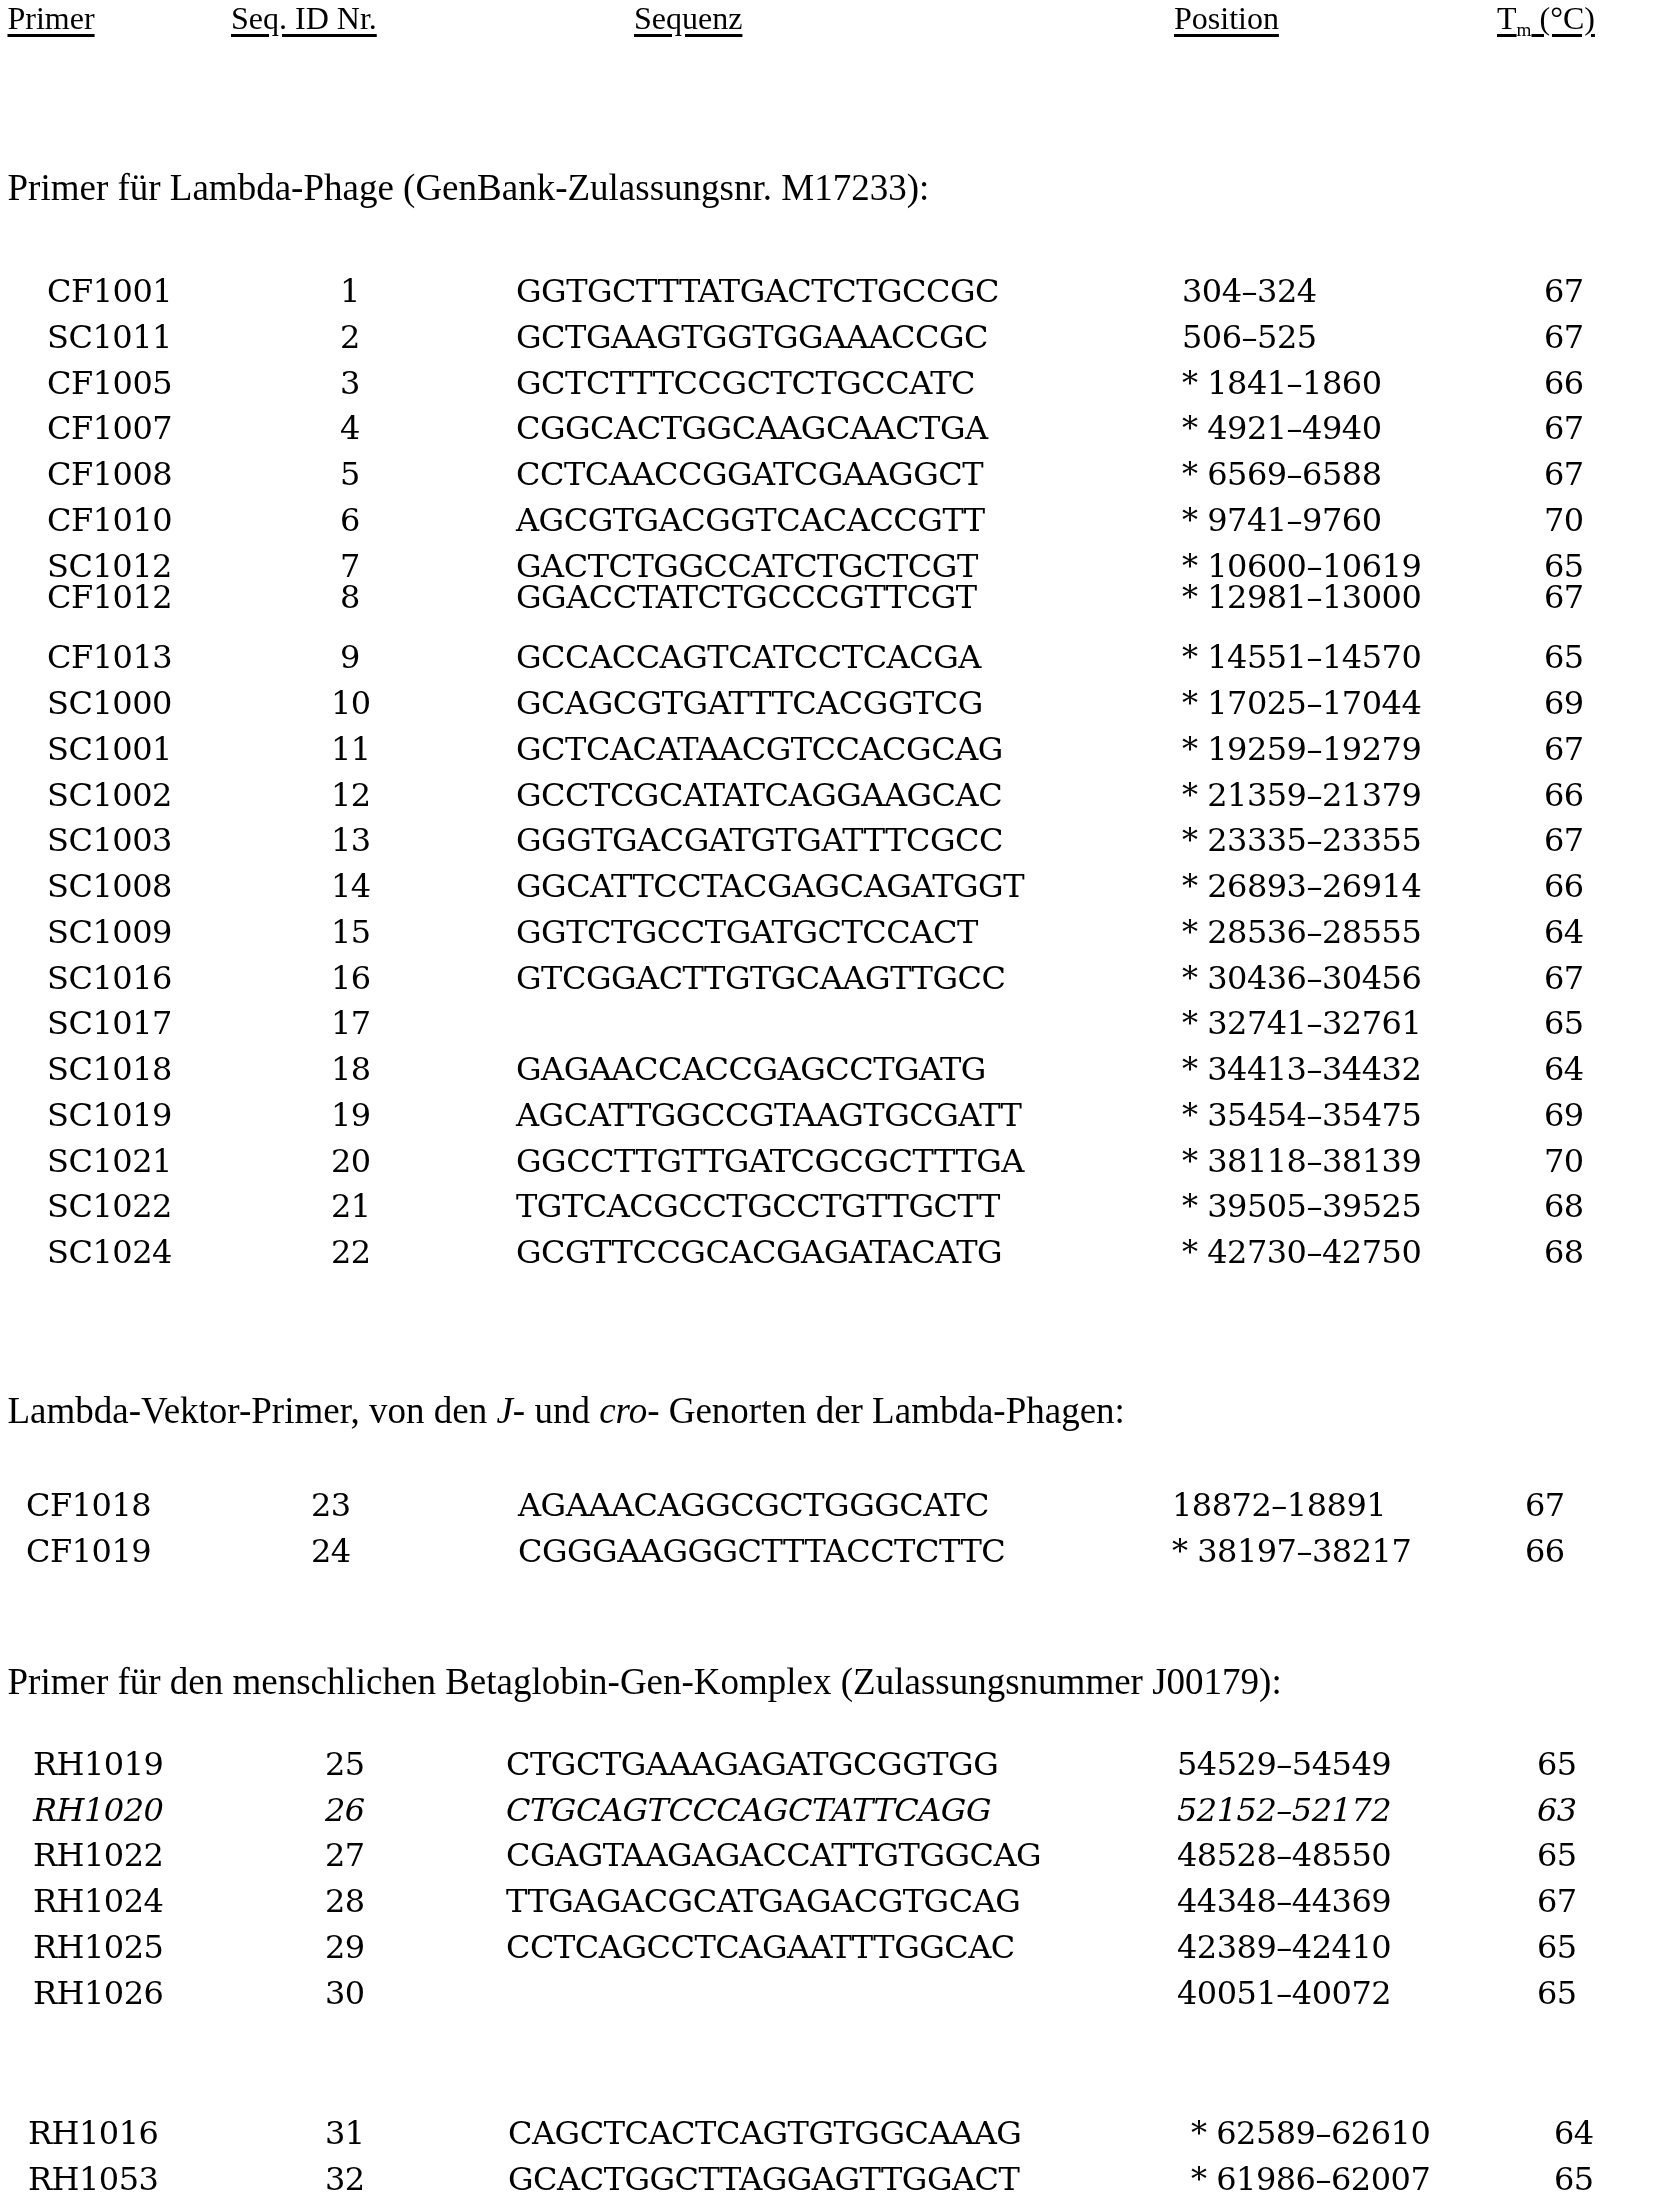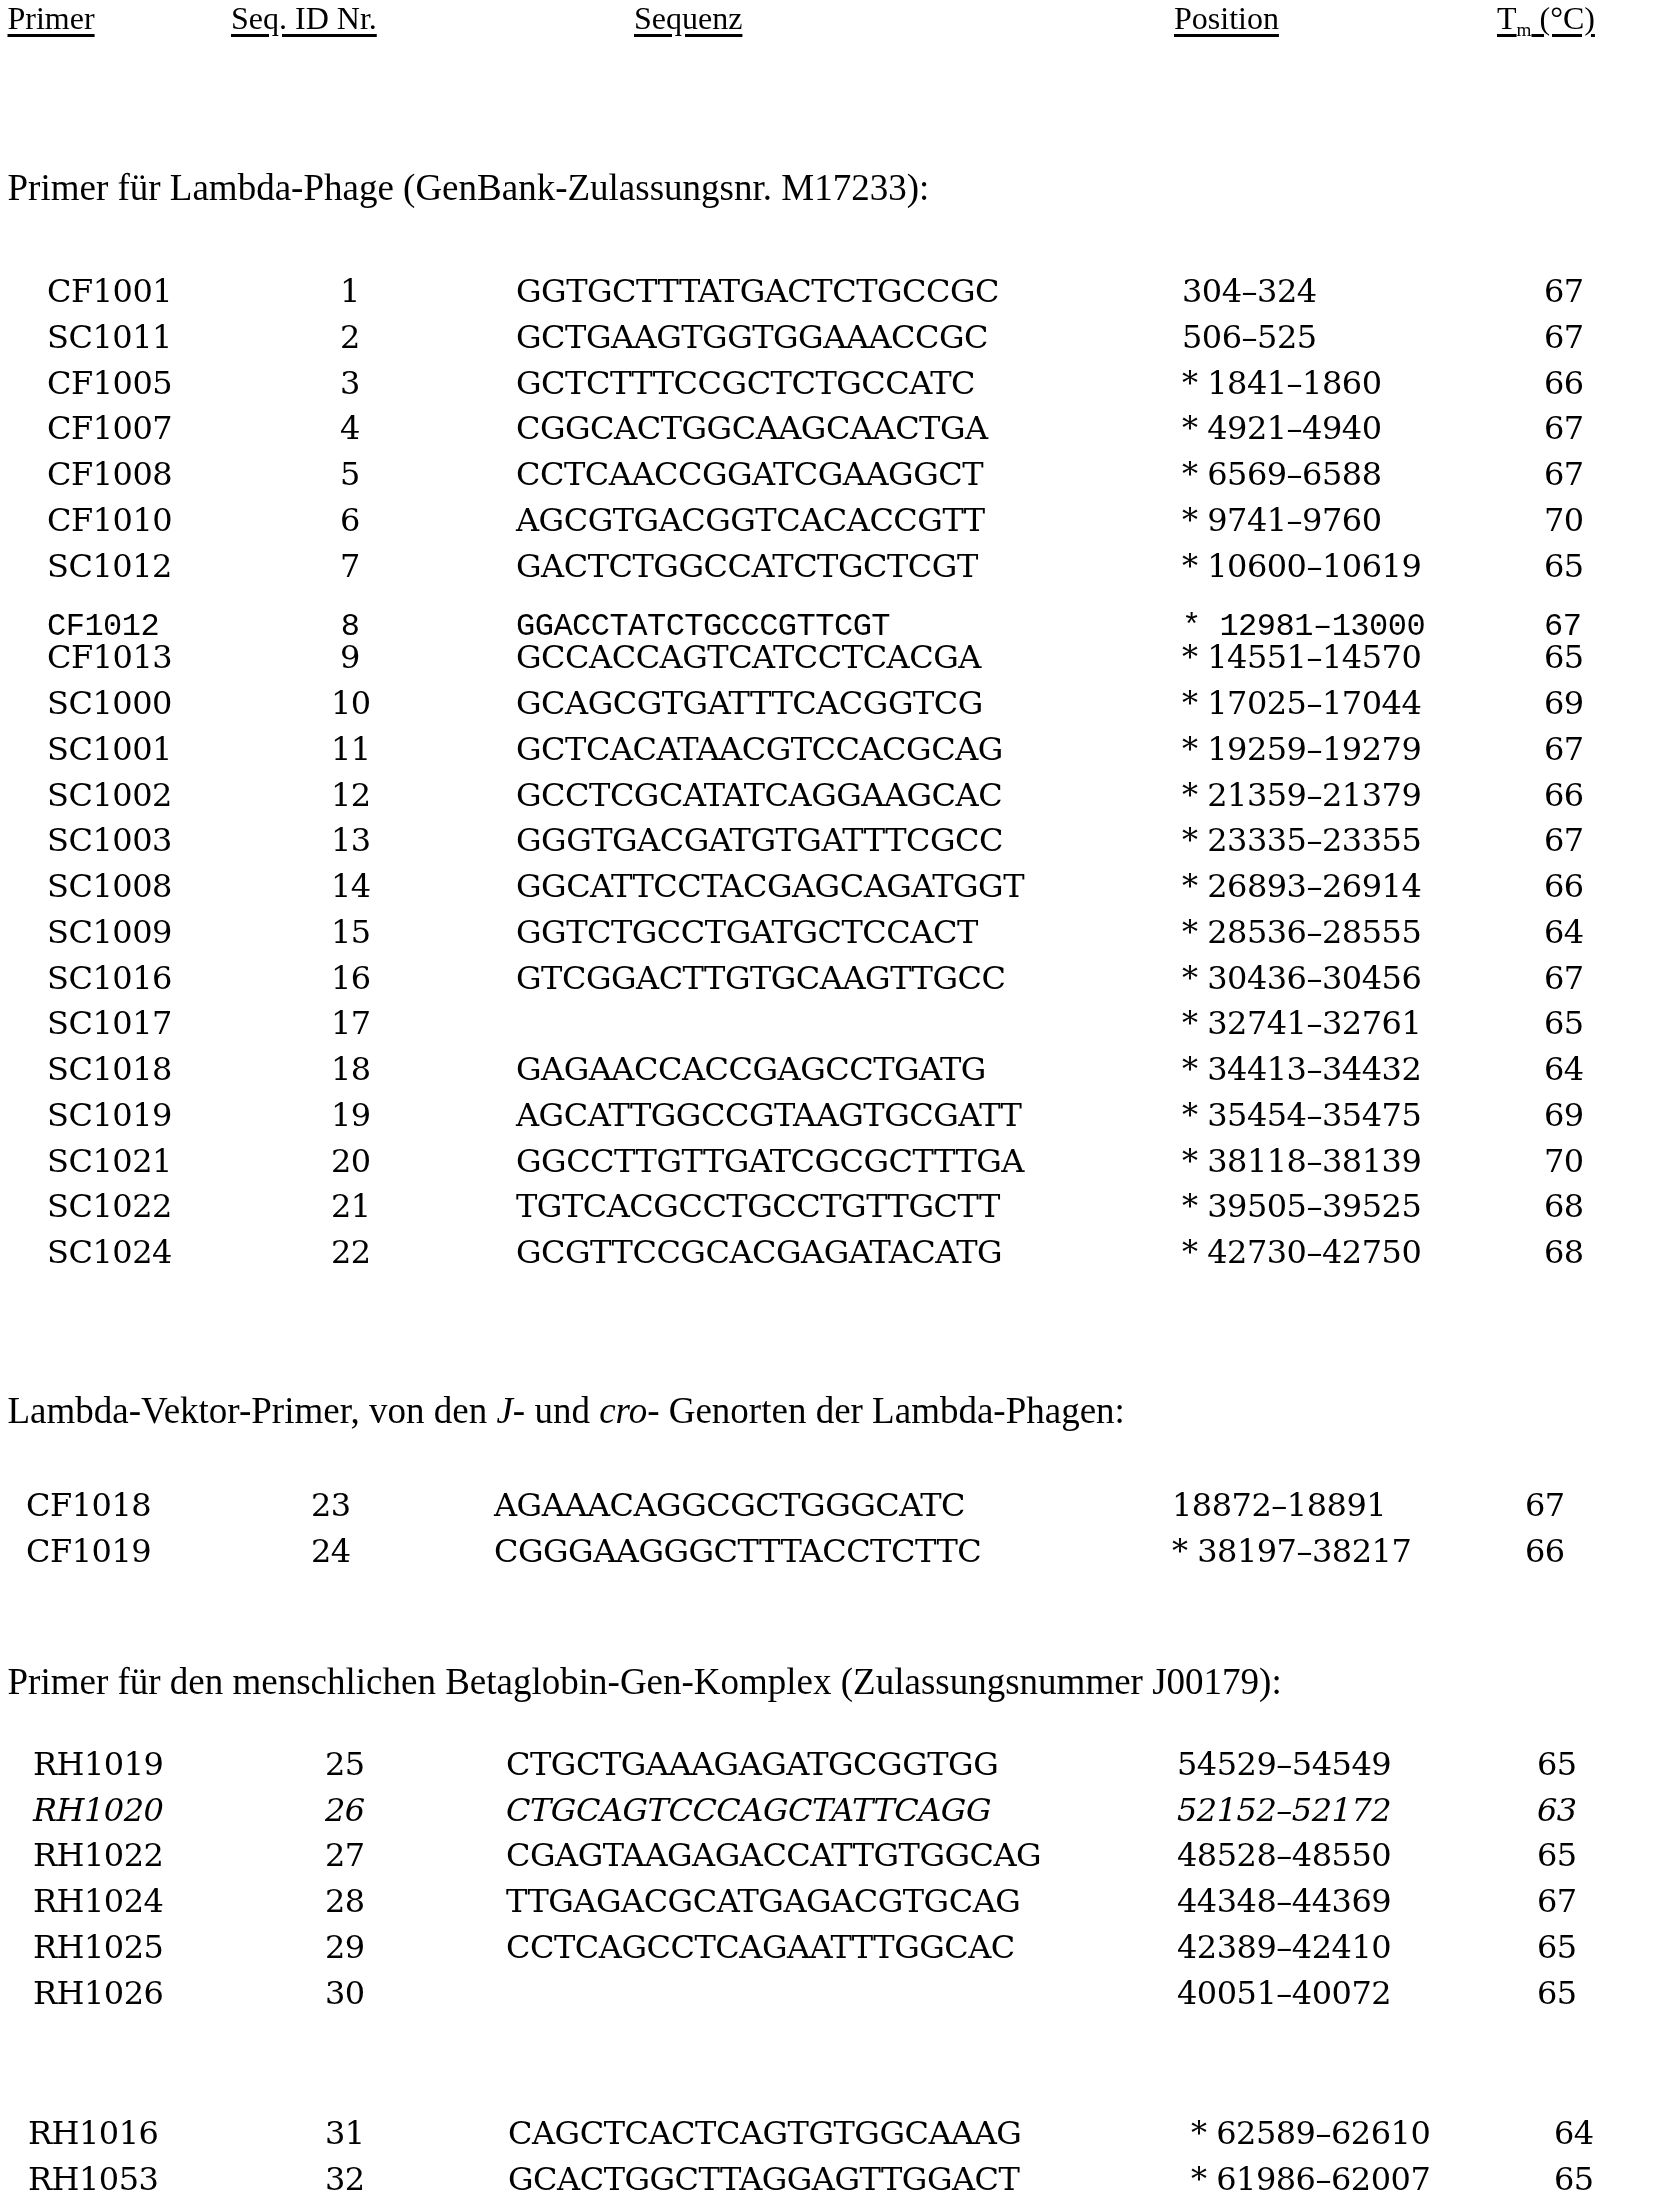--- a/index.html
+++ b/index.html
@@ -10,21 +10,21 @@
   .heading { position:absolute; left:7.5px; font-size:37px; white-space:nowrap; }
   .row { position:absolute; left:0; width:1470px; height:45px; font-size:32px; }
   .row span { position:absolute; top:0; white-space:nowrap; letter-spacing:-0.5px; }
   .c-primer { left:47px; }
   .c-seqid { left:331px; width:38px; text-align:center; }
   .c-seq { left:516px; letter-spacing:-0.9px; }
   .c-pos { left:1182px; }
   .c-tm  { left:1544px; }
   .g2 .c-primer { left:26px; }
   .g2 .c-seqid { left:311px; }
-  .g2 .c-seq { left:494px; }
+  .g2 .c-seq { left:518px; }
   .g2 .c-pos { left:1172px; }
   .g2 .c-tm { left:1525px; }
   .g3 .c-primer { left:33px; }
   .g3 .c-seqid { left:325px; }
   .g3 .c-seq { left:506px; }
   .g3 .c-pos { left:1177px; }
   .g3 .c-tm { left:1537px; }
   .g4 .c-primer { left:28px; }
   .g4 .c-seqid { left:325px; }
   .g4 .c-seq { left:508px; }
@@ -92,21 +92,21 @@
       <span class="c-pos">* 9741–9760</span>
       <span class="c-tm">70</span>
     </div>
     <div class="row mono" style="top: 547px;">
       <span class="c-primer">SC1012</span>
       <span class="c-seqid">7</span>
       <span class="c-seq">GACTCTGGCCATCTGCTCGT</span>
       <span class="c-pos">* 10600–10619</span>
       <span class="c-tm">65</span>
     </div>
-    <div class="row mono" style="top: 608px; font-family: Liberation Mono, monospace;">
+    <div class="row mono" style="top: 578px;">
       <span class="c-primer">CF1012</span>
       <span class="c-seqid">8</span>
       <span class="c-seq">GGACCTATCTGCCCGTTCGT</span>
       <span class="c-pos">* 12981–13000</span>
       <span class="c-tm">67</span>
     </div>
     <div class="row mono" style="top: 638px;">
       <span class="c-primer">CF1013</span>
       <span class="c-seqid">9</span>
       <span class="c-seq">GCCACCAGTCATCCTCACGA</span>

